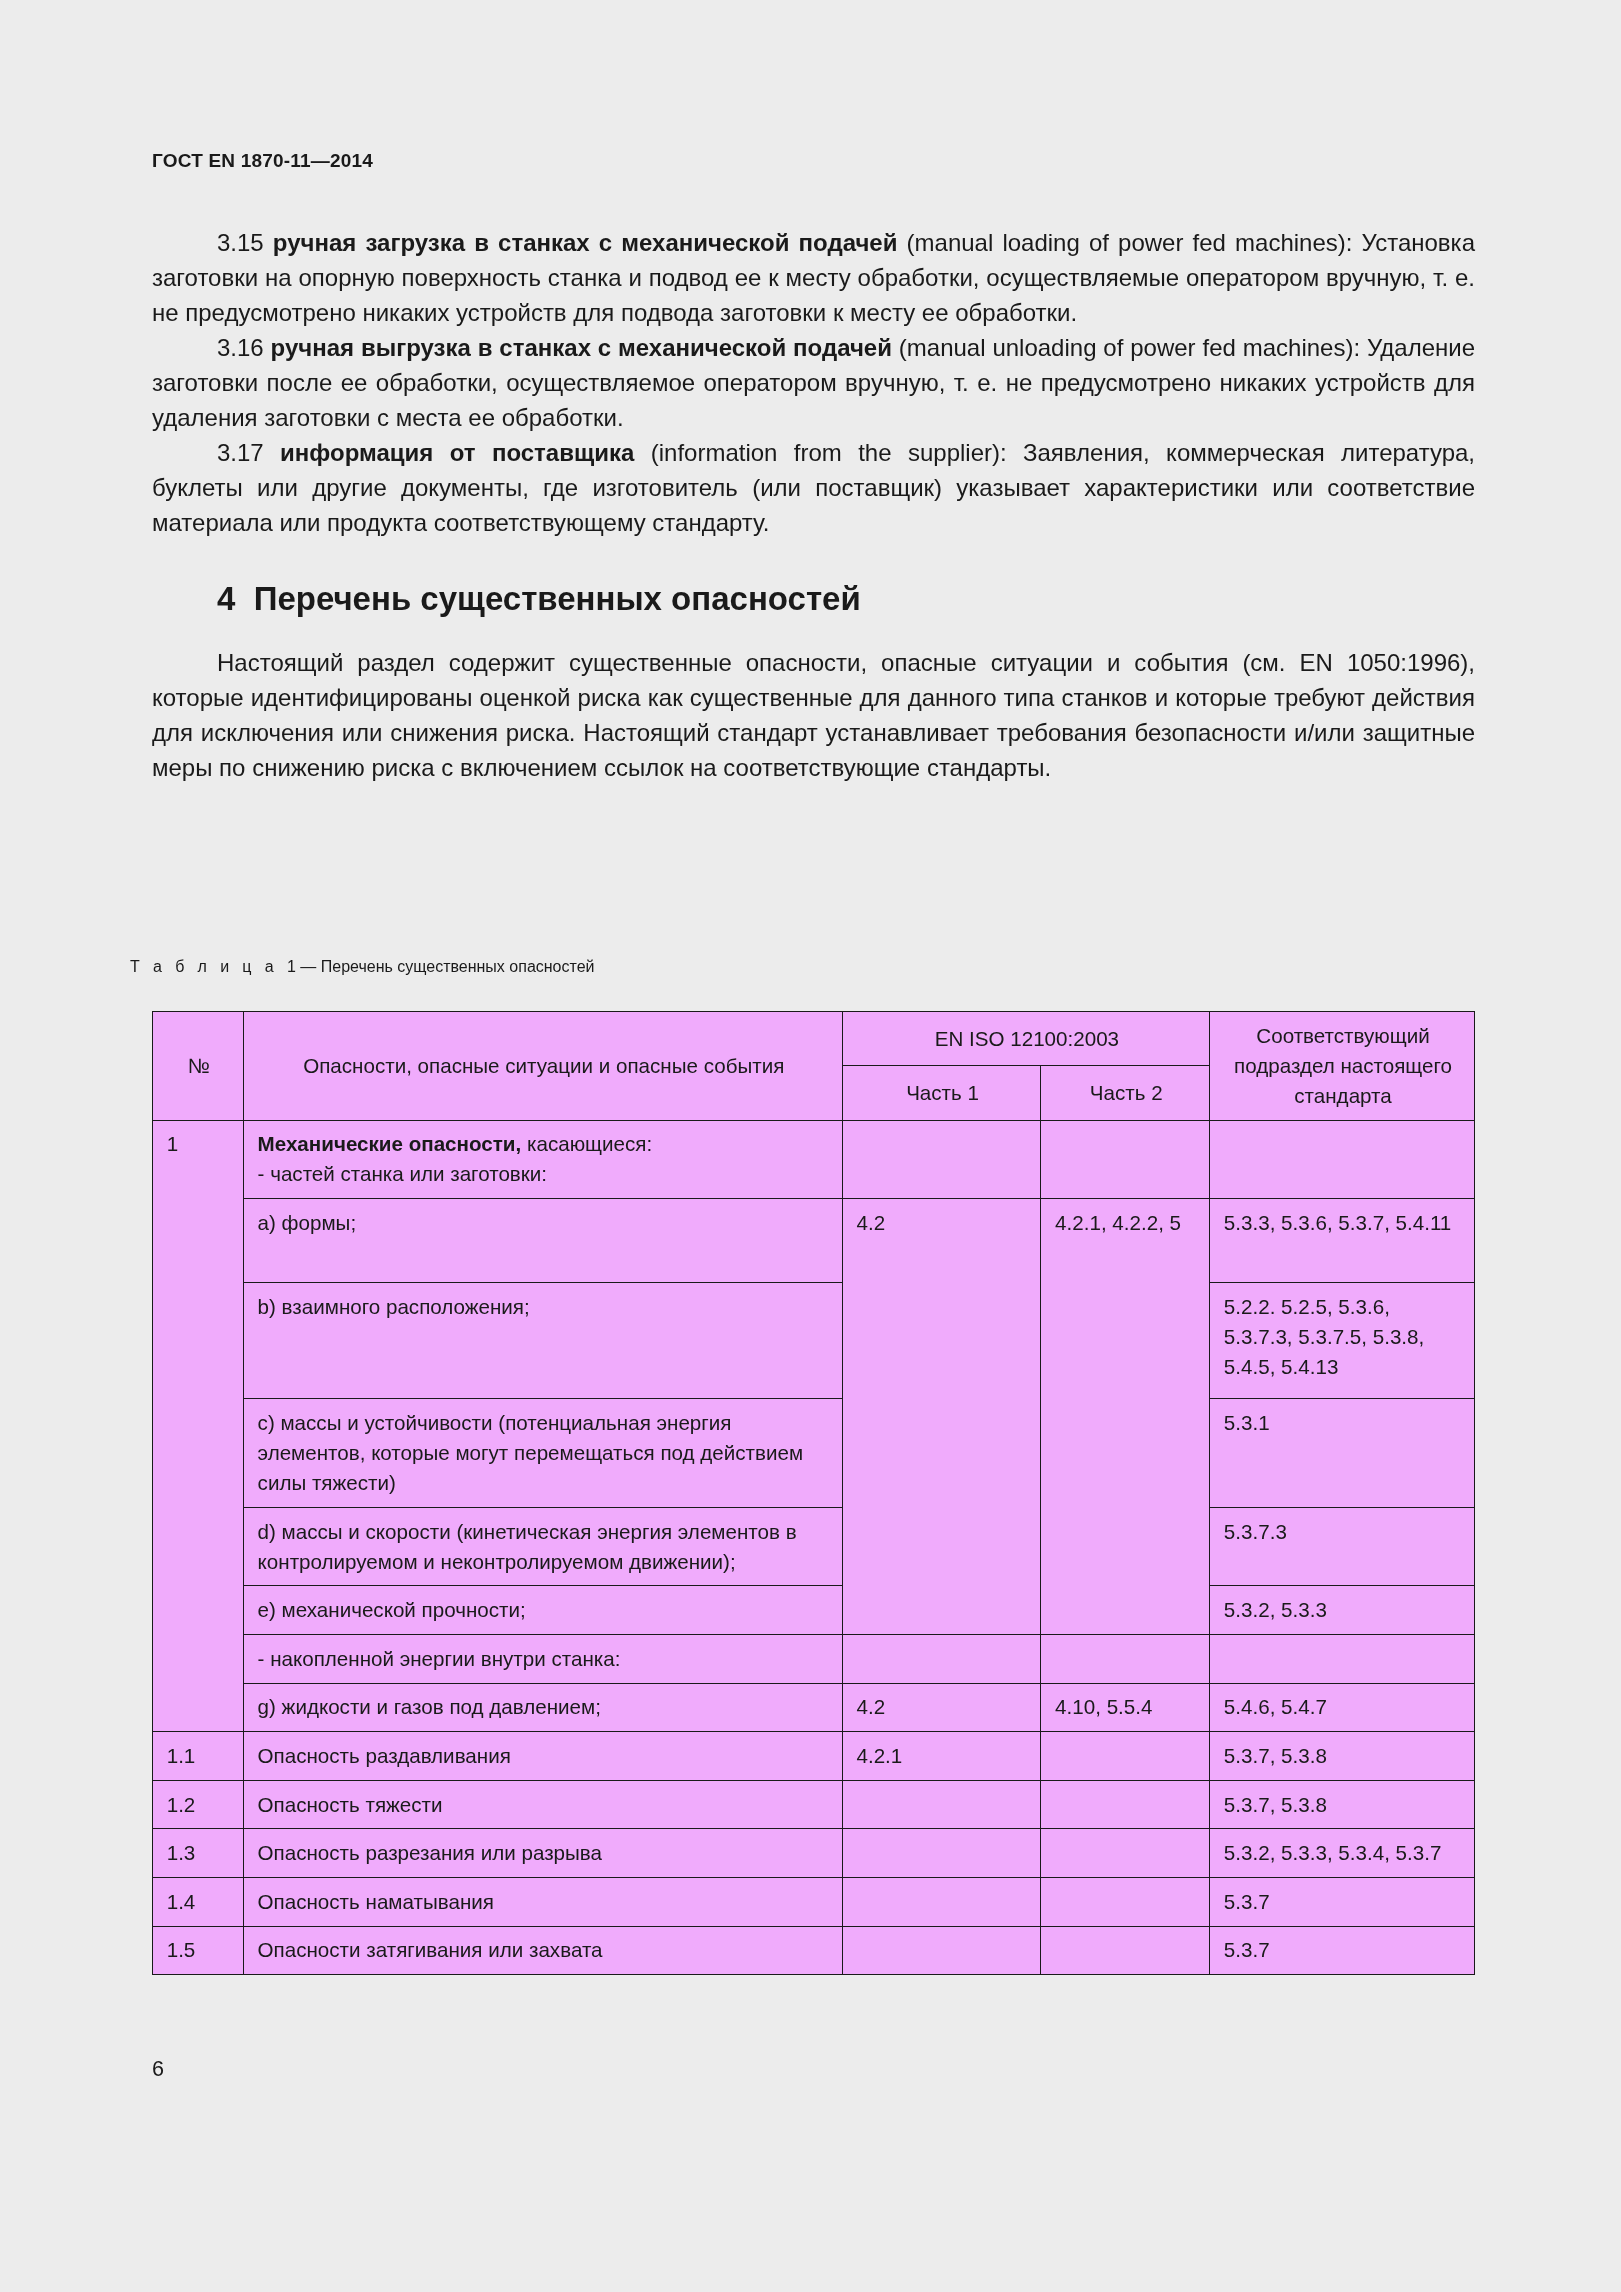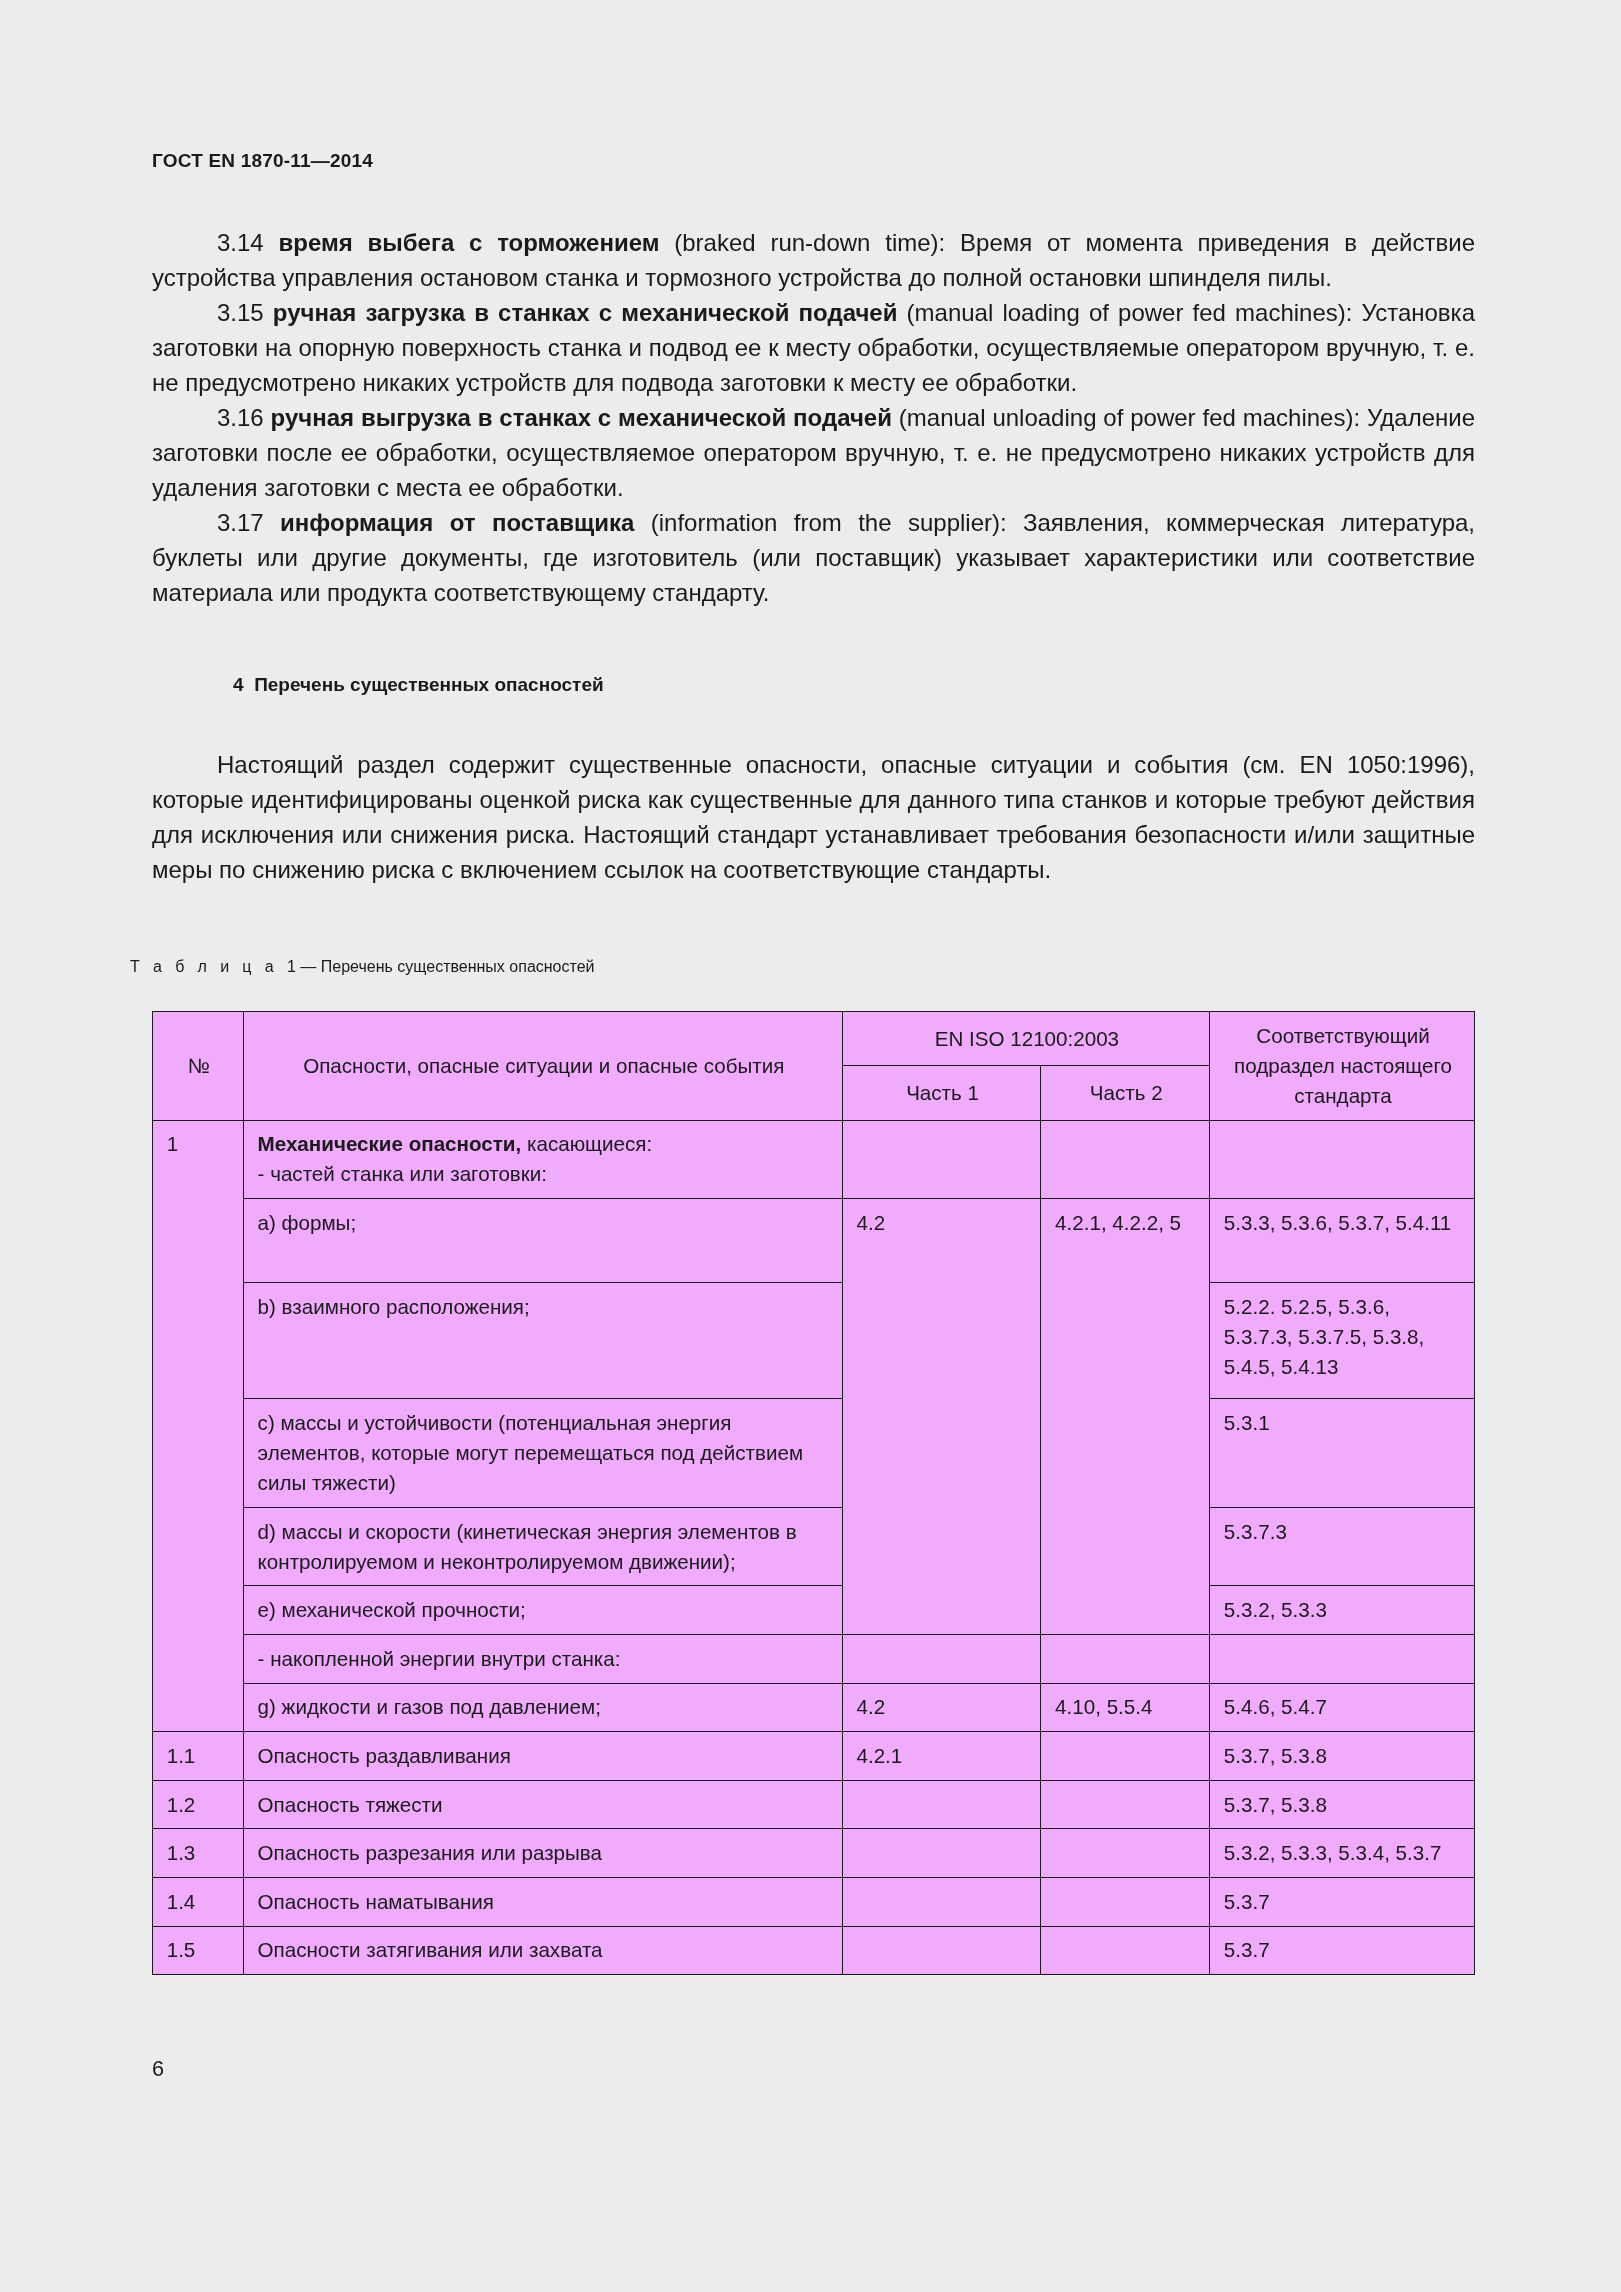--- a/index.html
+++ b/index.html
@@ -45,22 +45,22 @@
     margin: 0;
     font-size: 24px;
     line-height: 35px;
     text-align: justify;
     text-indent: 65px;
     hyphens: manual;
   }
   p.para b { font-weight: bold; }
 
   h2.section-title {
-    margin: 16px;
-    font-size: 19px;
+    margin: 0;
+    font-size: 33px;
     font-weight: bold;
     text-indent: 65px;
     line-height: 35px;
   }
   .gap-before-section { height: 41px; }
   .gap-after-section { height: 29px; }
 
   
   .table-caption {
     position: absolute;
@@ -125,21 +125,20 @@
 </style>
 </head>
 <body>
 
 <div class="page">
 
   <div class="doc-header">ГОСТ EN 1870-11—2014</div>
 
   <div class="body-block">
 
-    <p class="para"><span>3.14</span> <b>время выбега с торможением</b> <span>(braked run-down time):</span><span> Время от момента приведения в действие устройства управления остановом станка и тормозного устройства до полной остановки шпинделя пилы.</span></p>
 
     <p class="para"><span>3.15</span> <b>ручная загрузка в станках с механической подачей</b> <span>(manual loading of power fed machines):</span><span> Установка заготовки на опорную поверхность станка и подвод ее к месту обработки, осуществляемые оператором вручную, т. е. не предусмотрено никаких устройств для подвода заготовки к месту ее обработки.</span></p>
 
     <p class="para"><span>3.16</span> <b>ручная выгрузка в станках с механической подачей</b> <span>(manual unloading of power fed machines):</span><span> Удаление заготовки после ее обработки, осуществляемое оператором вручную, т. е. не предусмотрено никаких устройств для удаления заготовки с места ее обработки.</span></p>
 
     <p class="para"><span>3.17</span> <b>информация от поставщика</b> <span>(information from the supplier):</span><span> Заявления, коммерческая литература, буклеты или другие документы, где изготовитель (или поставщик) указывает характеристи­ки или соответствие материала или продукта соответствующему стандарту.</span></p>
 
     <div class="gap-before-section"></div>
 
     <h2 class="section-title"><span>4</span>&nbsp; <span>Перечень существенных опасностей</span></h2>

